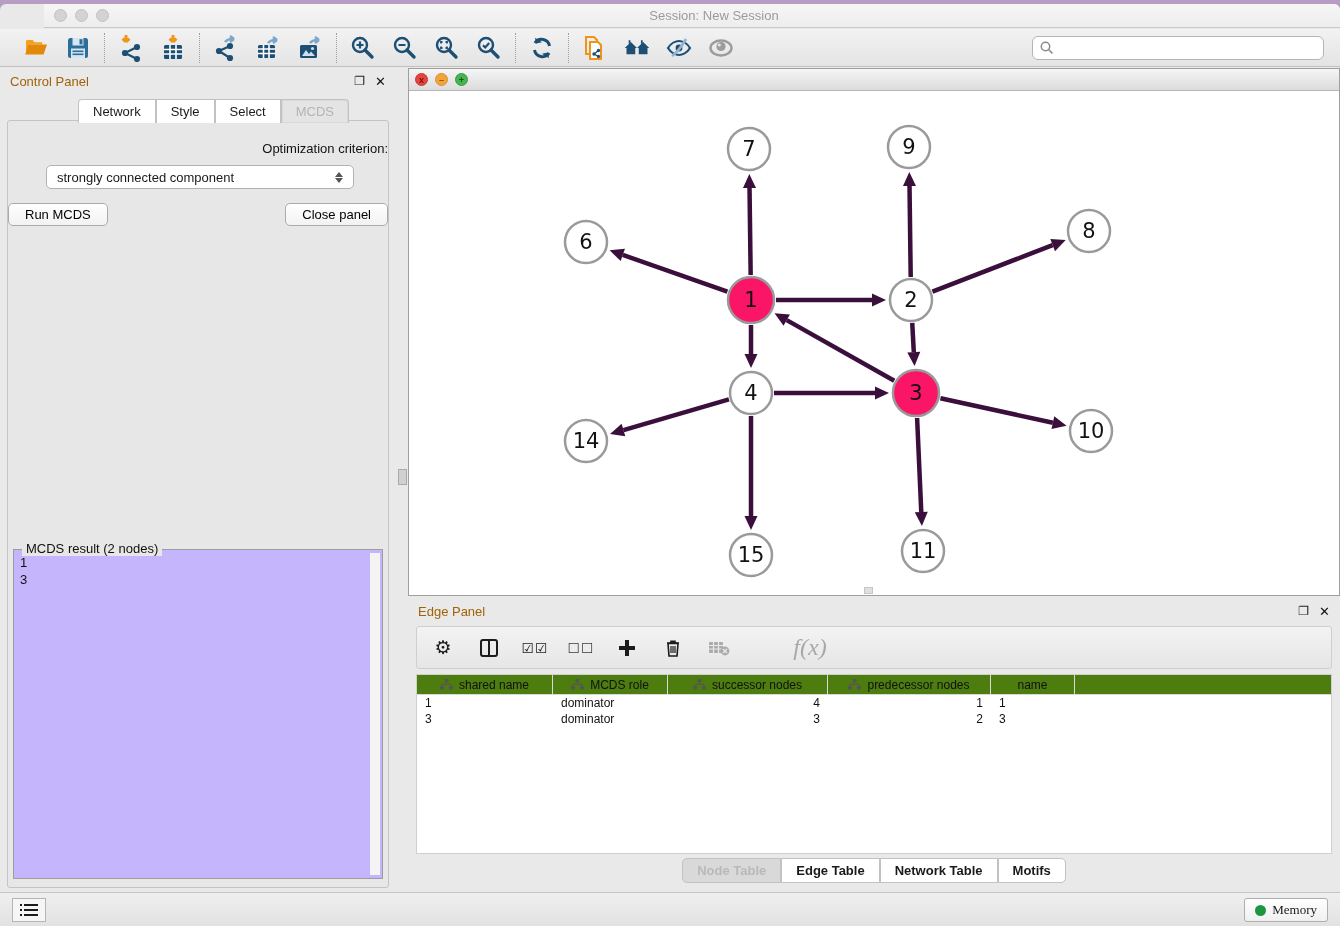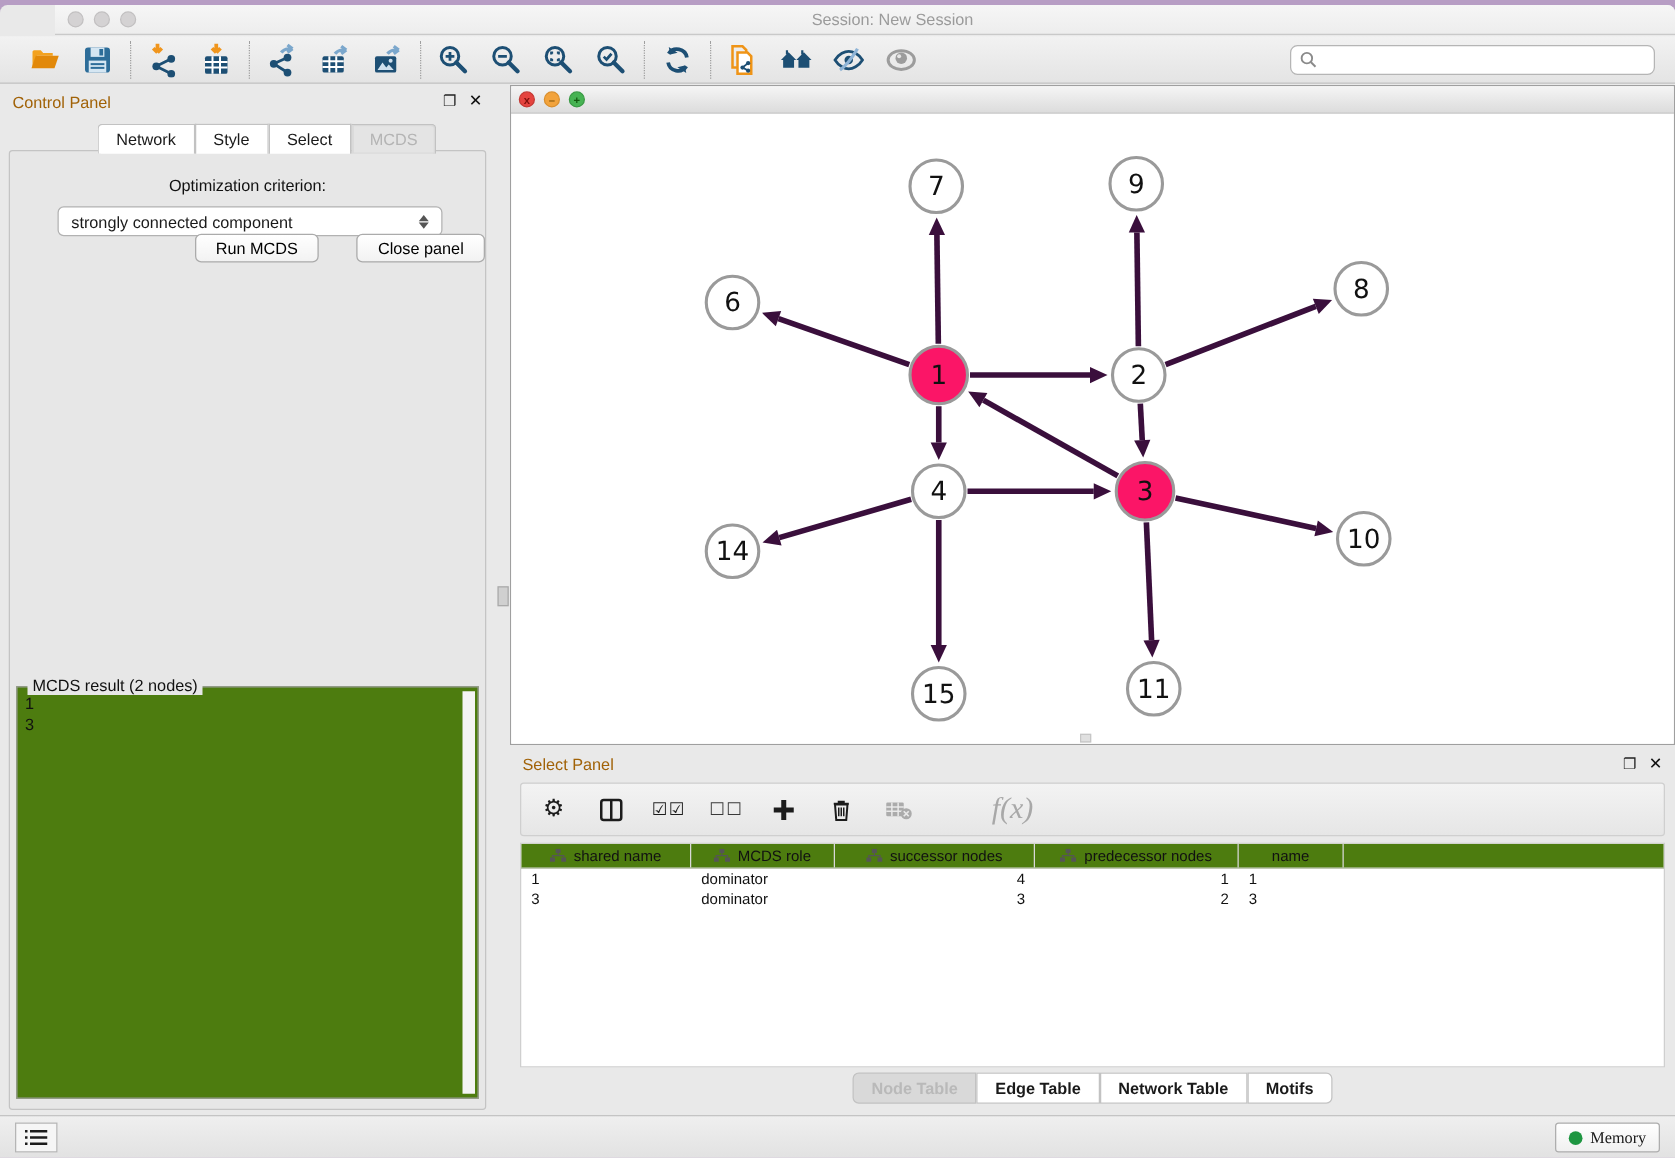--- a/index.html
+++ b/index.html
@@ -30,30 +30,30 @@
   .panel-head .btns { margin-left:auto; display:flex; gap:10px; align-items:center; }
   .float-glyph { font-size:12px; color:#222; }
   .close-glyph { font-size:13px; font-weight:bold; color:#111; }
 
   .cp-tabs { position:absolute; left:78px; top:31px; display:flex; z-index:3; }
   .cp-tab { padding:4px 14px; font-size:13px; background:#fff; border:1px solid #c2c2c2; border-bottom:none; cursor:pointer; }
   .cp-tab:first-child { border-radius:4px 0 0 0; }
   .cp-tab.sel { background:#e4e4e4; color:#b4b4b4; border-radius:0 4px 0 0; box-shadow:0 0 0 1px #d9d9d9 inset; }
 
   .cp-pane { position:absolute; left:7px; top:52px; width:382px; height:768px; background:#e7e7e7; border:1px solid #c4c4c4; border-radius:3px; }
-  .opt-label { position:absolute; left:0; width:100%; top:20px; text-align:center; font-size:13px; color:#111; }
+  .opt-label { position:absolute; left:0; width:100%; top:20px; text-align:right; font-size:13px; color:#111; }
   .criterion { position:absolute; left:38px; top:44px; width:308px; height:24px; background:#fff; border:1px solid #b2b2b2; border-radius:5px; display:flex; align-items:center; padding:0 10px; font-size:13px; cursor:pointer; }
   .criterion .stepper { margin-left:auto; display:flex; flex-direction:column; gap:1px; }
   .criterion .stepper i { width:0; height:0; border-left:4px solid transparent; border-right:4px solid transparent; }
   .criterion .stepper i.up { border-bottom:5px solid #555; }
   .criterion .stepper i.dn { border-top:5px solid #555; }
-  .cp-buttons { position:absolute; left:0; top:66px; width:100%; display:flex; justify-content:flex-end; gap:30px; }
+  .cp-buttons { position:absolute; left:0; top:82px; width:100%; display:flex; justify-content:space-between; gap:18px; }
   .btn { background:linear-gradient(#ffffff,#f2f2f2); border:1px solid #ababab; border-radius:5px; padding:3px 16px; font-size:13px; cursor:pointer; }
 
-  .result-box { position:absolute; left:5px; top:428px; width:370px; height:330px; border:1px solid #9d9d9d; background:#4d7c0f; }
+  .result-box { position:absolute; left:5px; top:428px; width:370px; height:330px; border:1px solid #9d9d9d; background:#c4b5fd; }
   .result-legend { position:absolute; left:8px; top:-9px; background:#e7e7e7; padding:0 4px; font-size:13px; color:#111; }
   .result-text { position:absolute; left:2px; top:4px; right:14px; bottom:2px; font-size:13px; line-height:17px; white-space:pre; padding-left:4px; color:#111; overflow:hidden; }
   .result-scroll { position:absolute; right:2px; top:3px; width:10px; bottom:3px; background:#f4f4f4; }
 
   .split-grip { position:absolute; left:398px; top:465px; width:9px; height:16px; background:#d0d0d0; border:1px solid #aaa; }
 
   
   .net-window { position:absolute; left:408px; top:64px; width:932px; height:528px; background:#fff; border:1px solid #9f9f9f; }
   .net-titlebar { position:absolute; left:0; top:0; width:100%; height:22px; background:linear-gradient(#f5f5f5,#dcdcdc); border-bottom:1px solid #b5b5b5; }
   .net-title { position:absolute; left:0; right:0; top:3px; text-align:center; font-size:13px; color:#222; }
@@ -360,21 +360,21 @@
           <text x="177" y="357" text-anchor="middle" font-size="21" fill="#111" font-family="&quot;DejaVu Sans&quot;, sans-serif">14</text>
           <circle cx="342" cy="464" r="21" fill="#ffffff" stroke="#9a9a9a" stroke-width="2.5"></circle>
           <text x="342" y="471" text-anchor="middle" font-size="21" fill="#111" font-family="&quot;DejaVu Sans&quot;, sans-serif">15</text>
         </svg>
     </div>
     <div class="birdseye-grip"></div>
   </div>
 
   <div class="table-panel">
     <div class="panel-head">
-      <span class="ttl">Select Panel</span>
+      <span class="ttl">Edge Panel</span>
       <span class="btns">
         <span class="float-glyph">❐</span>
         <span class="close-glyph">✕</span>
       </span>
     </div>
     <div class="tp-toolbar">
       <span class="tp-ic">⚙</span>
       <span class="tp-ic">
         <svg width="20" height="20" viewBox="0 0 20 20">
             <rect x="2" y="2" width="16" height="16" rx="2" fill="none" stroke="#1c1c1c" stroke-width="2"></rect>

